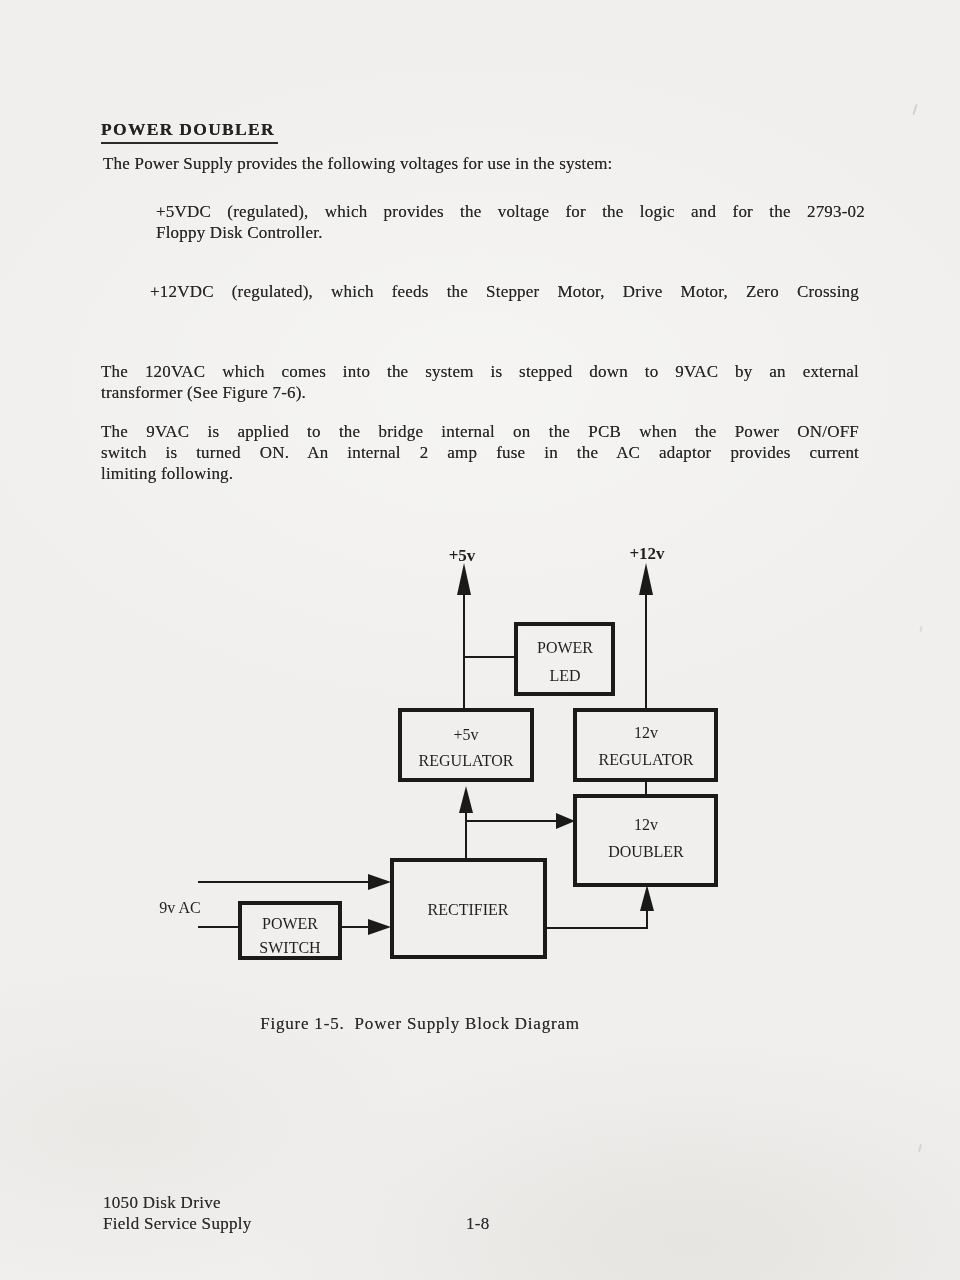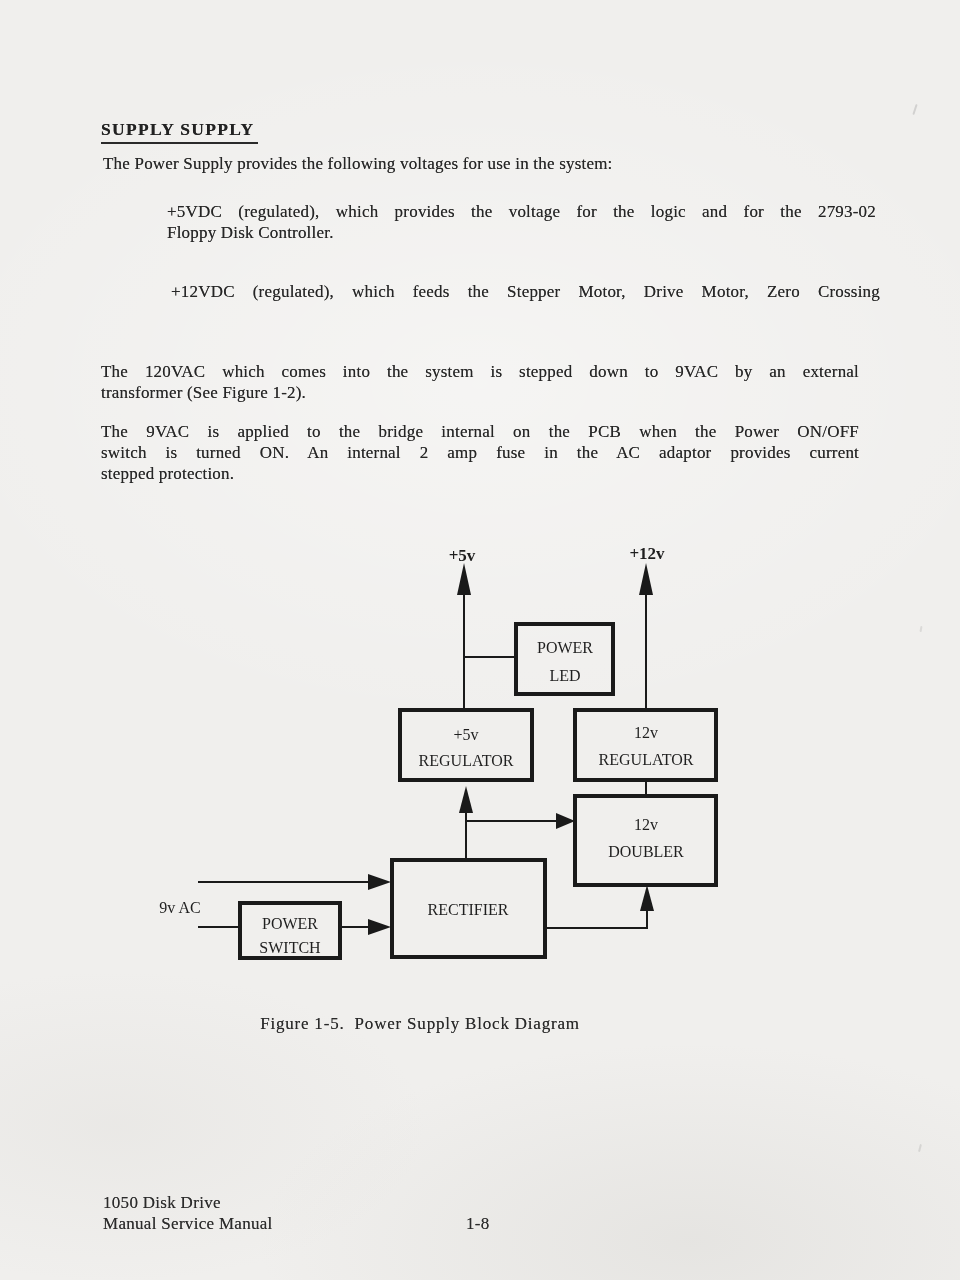--- a/index.html
+++ b/index.html
@@ -43,44 +43,44 @@
     font-family:"Liberation Serif","DejaVu Serif",serif;
     fill:#1f1f1f;
   }
   .speck{position:absolute;background:rgba(110,110,110,0.45);border-radius:1px;}
 </style>
 </head>
 <body>
 
 <div class="page">
 
-  <div class="heading">SUPPLY SUPPLY</div>
+  <div class="heading">POWER DOUBLER</div>
 
   <div class="txt" style="left:103px;top:153px;width:757px;">
       <span class="jline last">The Power Supply provides the following voltages for use in the system:</span>
     </div>
 
-  <div class="txt" style="left:167px;top:201px;width:709px;">
+  <div class="txt" style="left:156px;top:201px;width:709px;">
       <span class="jline">+5VDC (regulated), which provides the voltage for the logic and for the 2793-02</span>
       <span class="jline last">Floppy Disk Controller.</span>
     </div>
 
-  <div class="txt" style="left:150px;top:281px;width:709px;margin-left:21px;">
+  <div class="txt" style="left:150px;top:281px;width:709px;">
       <span class="jline">+12VDC (regulated), which feeds the Stepper Motor, Drive Motor, Zero Crossing</span>
     </div>
 
   <div class="txt" style="left:101px;top:361px;width:758px;">
       <span class="jline">The 120VAC which comes into the system is stepped down to 9VAC by an external</span>
-      <span class="jline last">transformer (See Figure 1-2).</span>
+      <span class="jline last">transformer (See Figure 7-6).</span>
     </div>
 
   <div class="txt" style="left:101px;top:421px;width:758px;">
       <span class="jline">The 9VAC is applied to the bridge internal on the PCB when the Power ON/OFF</span>
       <span class="jline">switch is turned ON.  An internal 2 amp fuse in the AC adaptor provides current</span>
-      <span class="jline last">stepped protection.</span>
+      <span class="jline last">limiting following.</span>
     </div>
 
   <svg style="position:absolute;left:0;top:0;" width="960" height="1280" viewBox="0 0 960 1280">
     <g stroke="#1a1a1a" stroke-width="2" fill="none">
 
       <line x1="464" y1="594" x2="464" y2="710"></line>
 
       <line x1="466" y1="860" x2="466" y2="812"></line>
 
       <line x1="466" y1="821" x2="558" y2="821"></line>
@@ -138,19 +138,19 @@
       <text x="468" y="915">RECTIFIER</text>
 
       <text x="290" y="929">POWER</text>
       <text x="290" y="953">SWITCH</text>
     </g>
   </svg>
 
   <div class="caption">Figure 1-5.  Power Supply Block Diagram</div>
 
   <div class="footer-line" style="left:103px;top:1193px;">1050 Disk Drive</div>
-  <div class="footer-line" style="left:103px;top:1214px;">Manual Service Manual</div>
+  <div class="footer-line" style="left:103px;top:1214px;">Field Service Supply</div>
   <div class="footer-line" style="left:466px;top:1214px;">1-8</div>
 
   <div class="speck" style="left:914px;top:104px;width:2px;height:11px;transform:rotate(18deg);opacity:.5;"></div>
   <div class="speck" style="left:920px;top:626px;width:2px;height:6px;transform:rotate(10deg);opacity:.35;"></div>
   <div class="speck" style="left:919px;top:1144px;width:2px;height:8px;transform:rotate(15deg);opacity:.4;"></div>
 </div>
 
 </body></html>

